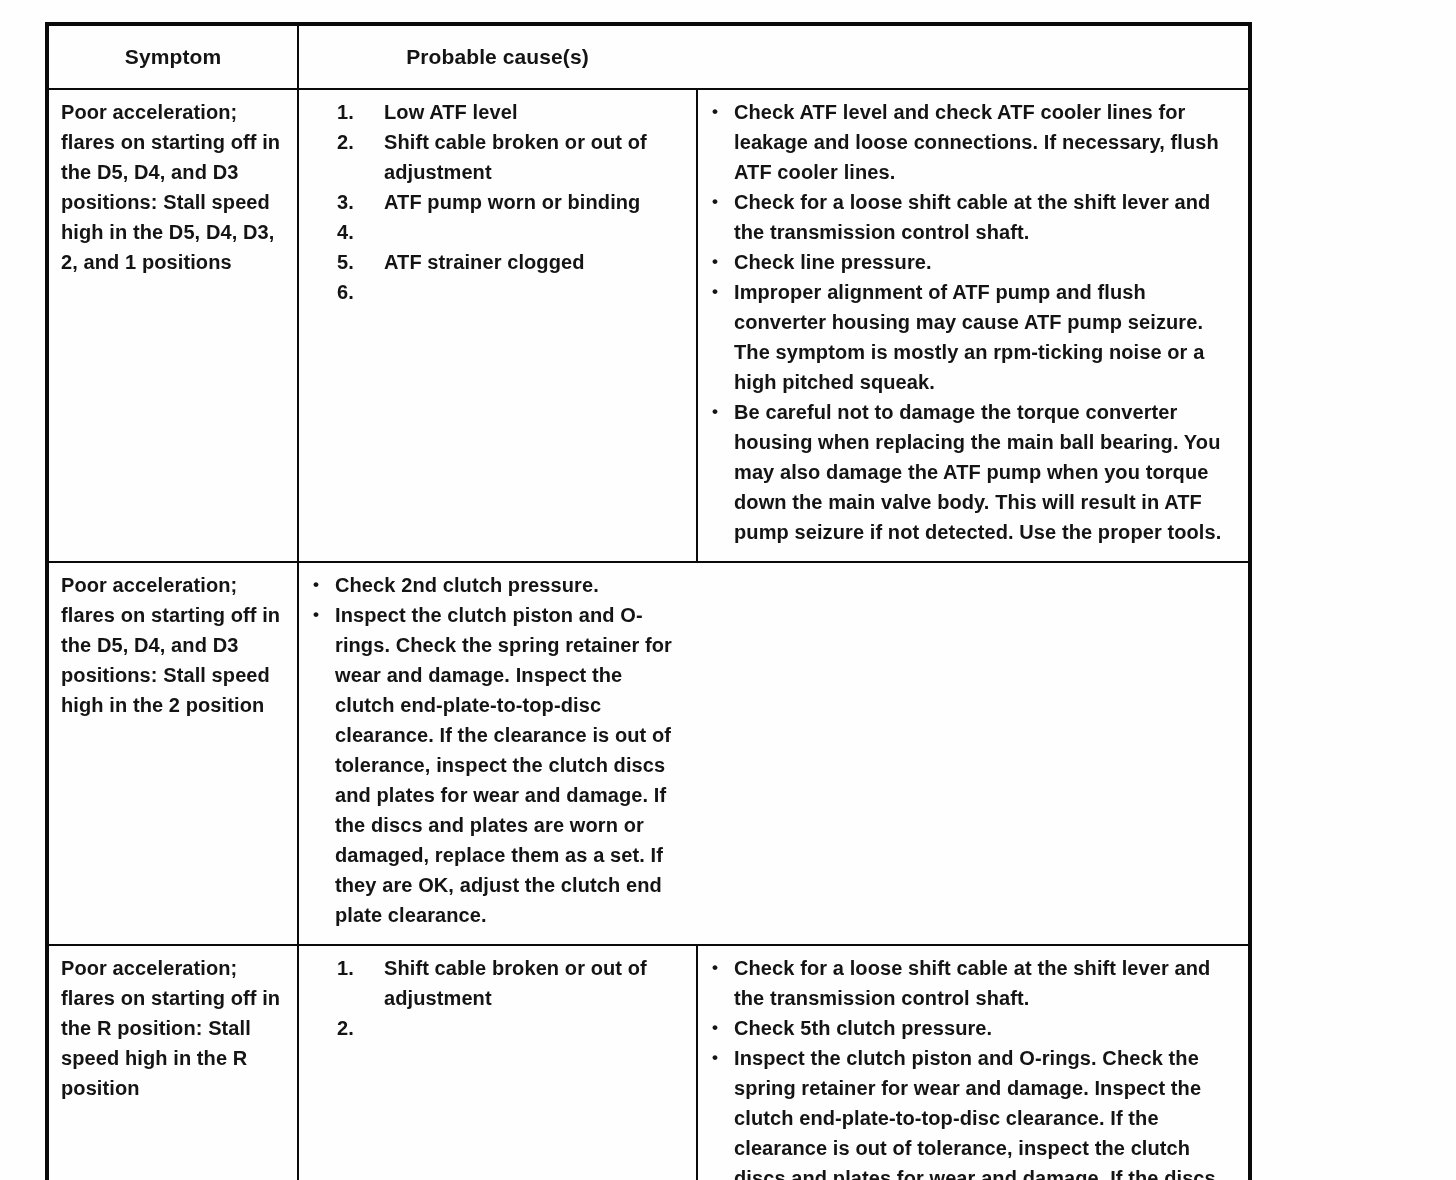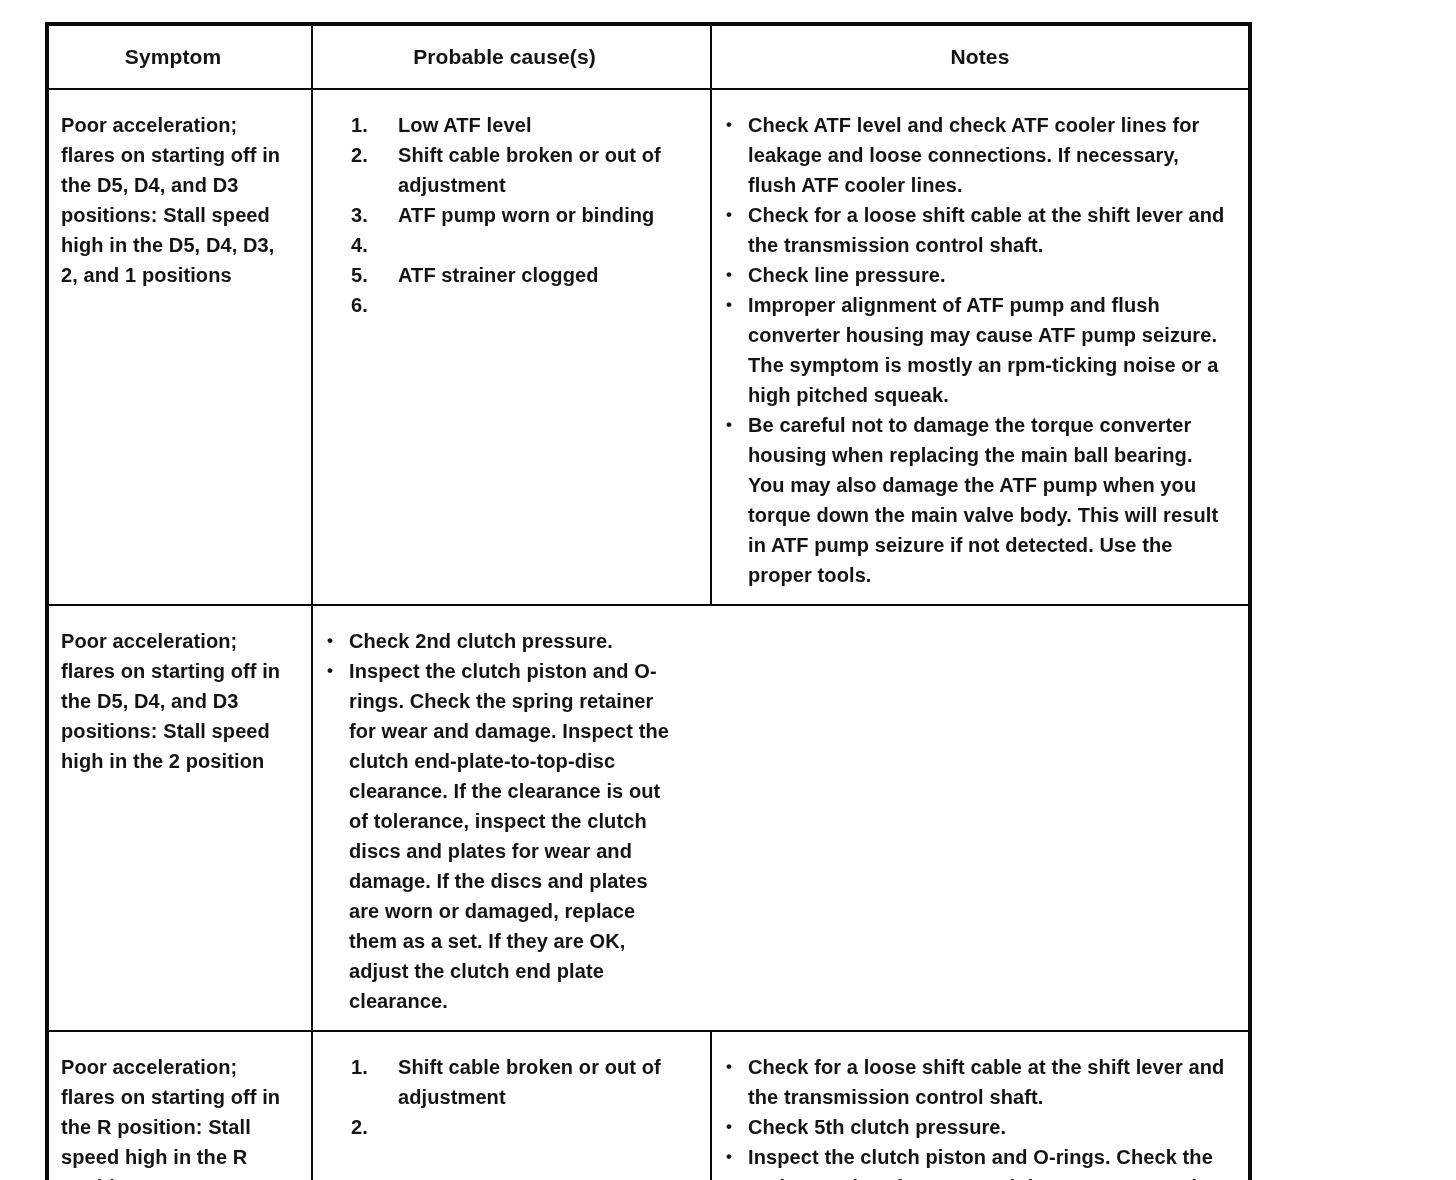--- a/index.html
+++ b/index.html
@@ -24,27 +24,27 @@
     border: 4px solid #0a0a0a;
     background: #fefefe;
   }
   .trow {
     display: grid;
     grid-template-columns: 248px 399px 1fr;
     border-top: 2px solid #0a0a0a;
   }
   .trow.thead { border-top: none; }
   .cell {
-    padding: 20px 12px 14px 12px;
+    padding: 7px 12px 14px 12px;
     font-size: 20px;
     line-height: 30px;
     font-weight: 700;
     letter-spacing: 0.1px;
   }
-  .cell + .cell { border-left: 2px solid #0a0a0a; margin-left: 14px; }
+  .cell + .cell { border-left: 2px solid #0a0a0a; }
   .thead .cell {
     min-height: 62px;
     display: flex;
     align-items: center;
     justify-content: center;
     font-size: 21px;
     padding: 8px;
   }
   .row-1 .cell { min-height: 452px; }
   .row-2 .cell { min-height: 270px; }
@@ -70,21 +70,20 @@
 </style>
 </head>
 <body>
 
 <div class="page">
   <div class="ttable">
 
     <div class="trow thead">
       <div class="cell">Symptom</div>
       <div class="cell">Probable cause(s)</div>
-      <div class="cell">Notes</div>
     </div>
 
     <div class="trow row-1">
       <div class="cell symptom-cell">
         <p>Poor acceleration; flares on starting off in the D5, D4, and D3 positions: Stall speed high in the D5, D4, D3, 2, and 1 positions</p>
       </div>
       <div class="cell causes-cell">
         <div class="cause">
           <span class="num">1.</span>
           <span class="ctext">Low ATF level</span>

